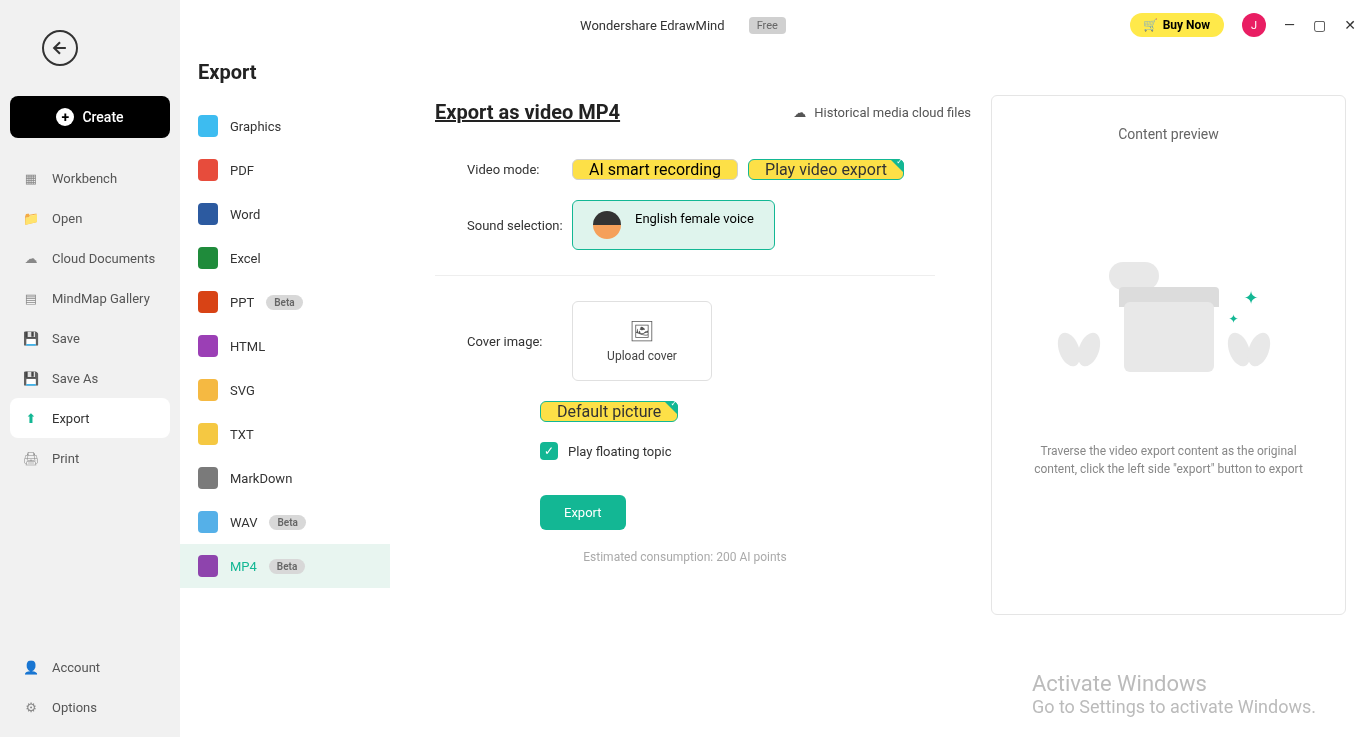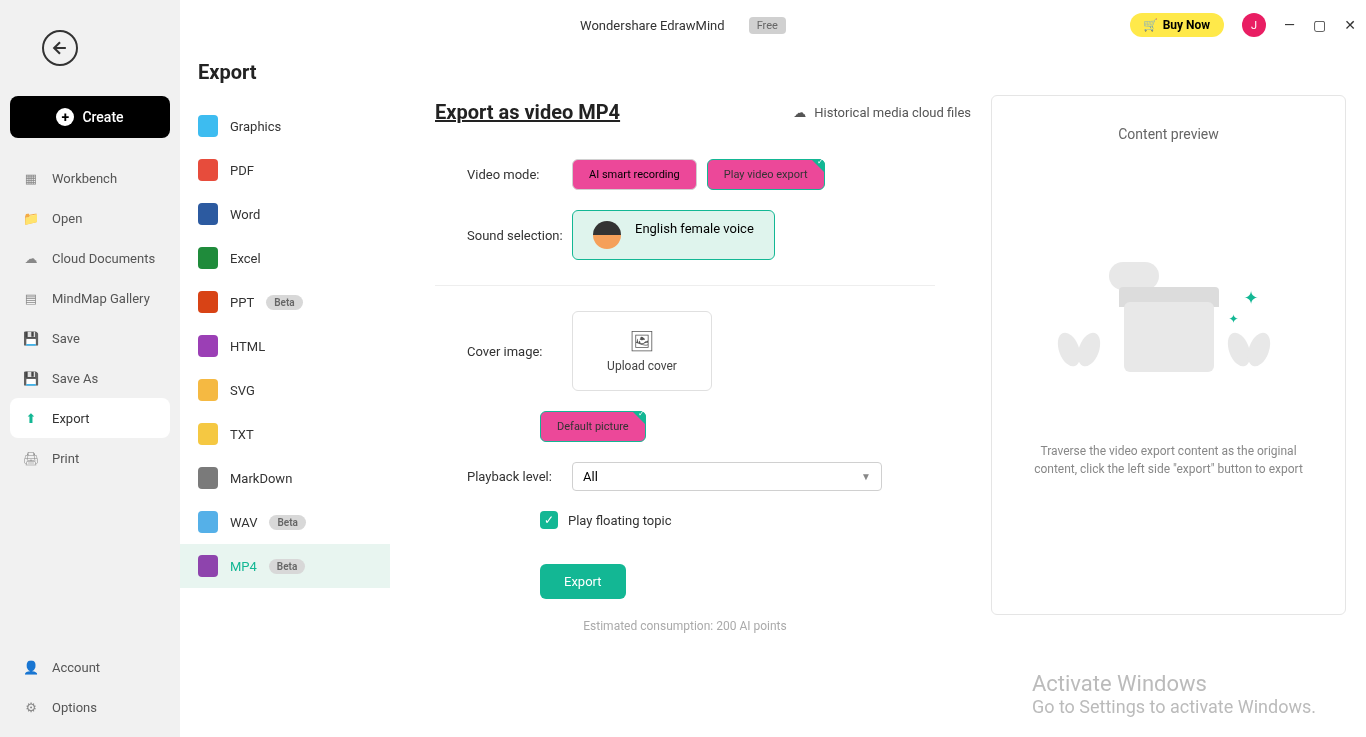--- a/index.html
+++ b/index.html
@@ -36,21 +36,21 @@
 .format-icon::after { content: ''; position: absolute; inset: 0; border-radius: 4px; }
 .beta-badge { background: #d8d8d8; color: #666; padding: 2px 8px; border-radius: 10px; font-size: 10px; font-weight: 600; }
 
 .main { position: absolute; left: 390px; top: 50px; right: 0; bottom: 0; background: #fff; padding: 50px 45px 20px; }
 .main-header { display: flex; align-items: center; margin-bottom: 35px; }
 .main-title { font-size: 20px; font-weight: 700; color: #222; text-decoration: underline; }
 .cloud-link { margin-left: auto; display: flex; align-items: center; gap: 8px; color: #555; font-size: 13px; margin-right: 350px; }
 
 .form-row { display: flex; align-items: center; margin-bottom: 20px; }
 .form-label { width: 105px; font-size: 13px; color: #333; margin-left: 32px; }
-.mode-btn { border: 1px solid #d0d0d0; background: #ec4899; padding: 8px 16px; border-radius: 6px; font-size: 11px; margin-right: 10px; }
+.mode-btn { border: 1px solid #d0d0d0; background: #fde047; padding: 0 16px; border-radius: 6px; font-size: 16px; margin-right: 10px; }
 .mode-btn.selected { border: 1px solid #13b794; color: #333; position: relative; }
 .mode-btn.selected::after { content: ''; position: absolute; top: -1px; right: -1px; width: 0; height: 0; border-top: 14px solid #13b794; border-left: 14px solid transparent; border-top-right-radius: 6px; }
 .mode-btn.selected::before { content: '✓'; position: absolute; top: -3px; right: 0; color: #fff; font-size: 8px; z-index: 1; }
 
 .sound-chip { border: 1px solid #13b794; background: #dff4ed; padding: 10px 20px; border-radius: 6px; display: flex; align-items: flex-start; gap: 14px; font-size: 13px; }
 .voice-avatar { width: 28px; height: 28px; border-radius: 50%; background: linear-gradient(#333 50%, #f5a05a 50%); }
 
 .divider { border: none; border-top: 1px solid #eee; margin: 25px 0 25px 0; width: 500px; }
 
 .cover-area { display: flex; align-items: center; gap: 30px; }
@@ -277,27 +277,20 @@
         <span class="upload-icon">🖼</span>
         <span>Upload cover</span>
       </div>
     </div>
   </div>
 
   <div class="default-pic-row">
     <div class="mode-btn selected" style="display:inline-block">Default picture</div>
   </div>
 
-  <div class="form-row">
-    <div class="form-label">Playback level:</div>
-    <div class="select-box">
-      <span>All</span>
-      <span style="font-size:10px;color:#888">▼</span>
-    </div>
-  </div>
 
   <div class="checkbox-row">
     <div class="checkbox">✓</div>
     <span style="font-size:13px;color:#333">Play floating topic</span>
   </div>
 
   <div class="export-btn">Export</div>
   <div class="estimate">Estimated consumption: 200 AI points</div>
 </div>
 

